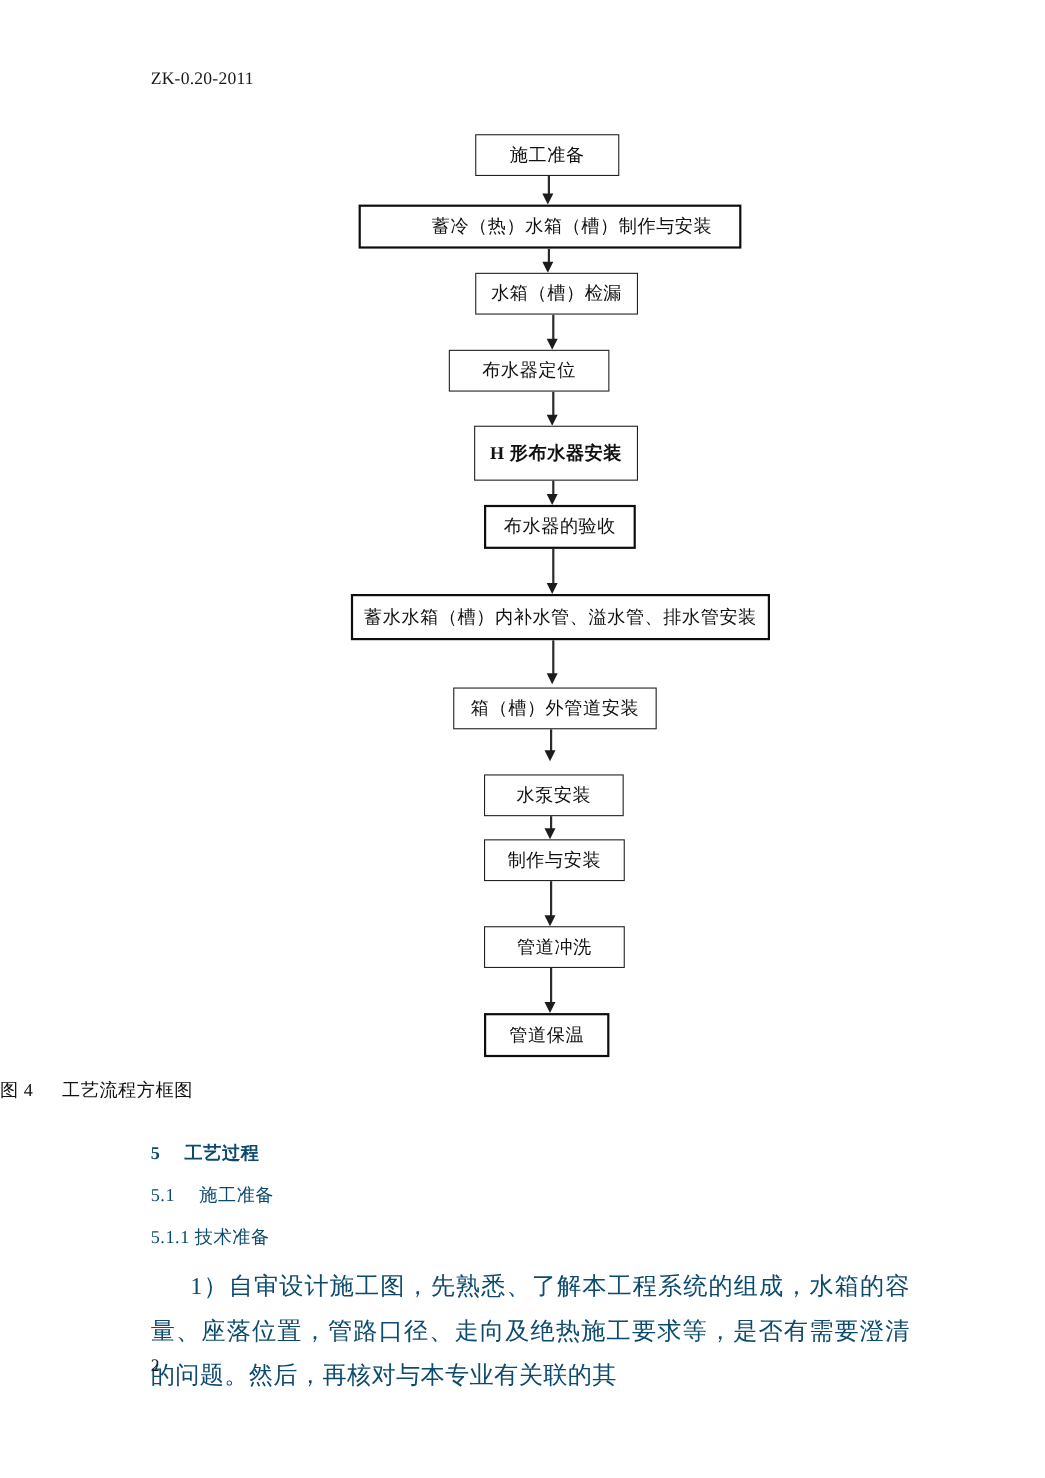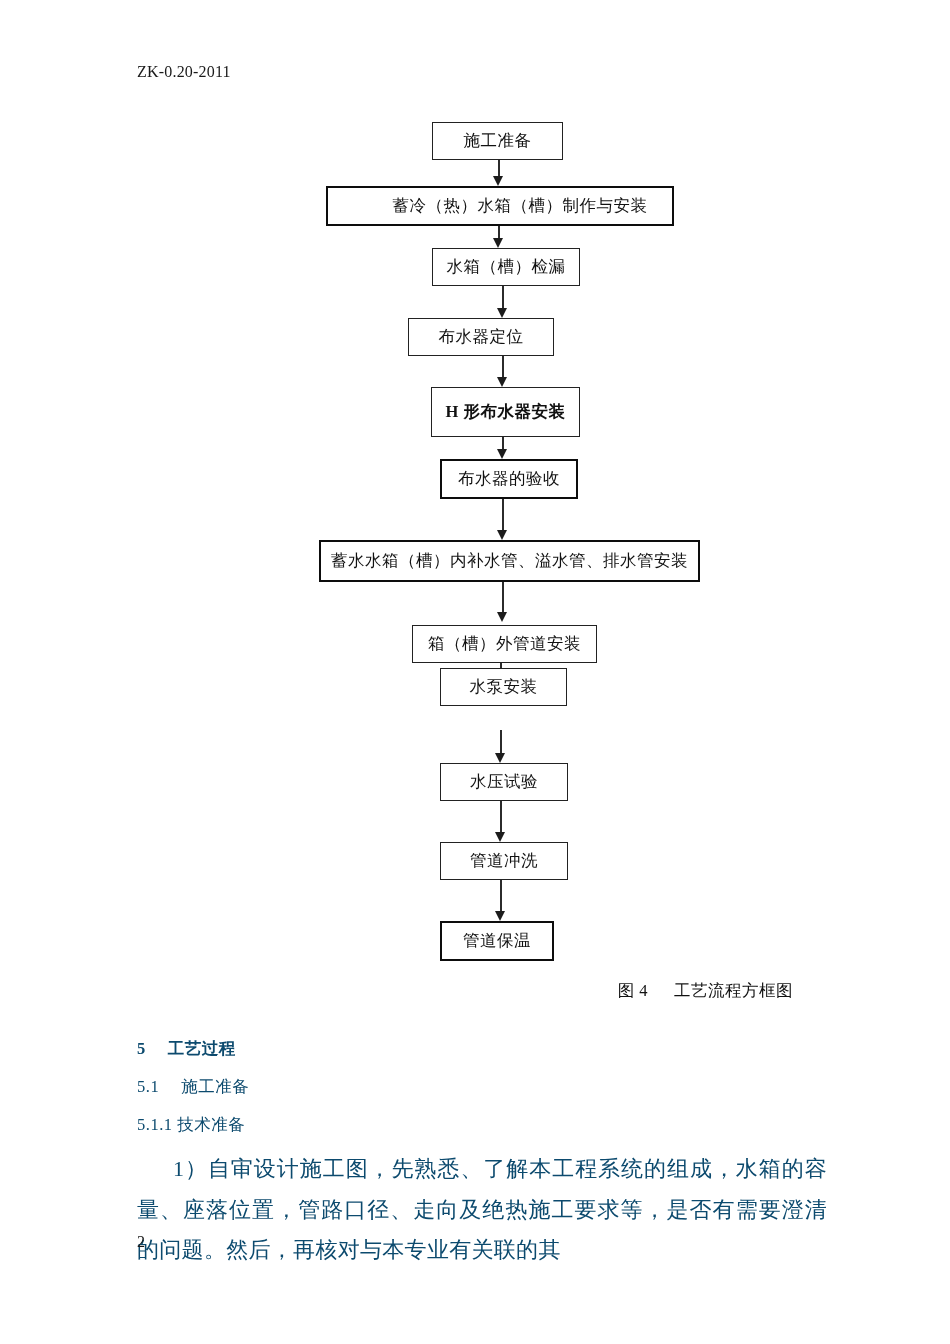--- a/index.html
+++ b/index.html
@@ -77,21 +77,21 @@
     border-left: 5.5px solid transparent;
     border-right: 5.5px solid transparent;
     border-top: 10px solid #1c1c1c;
   }
 
   .fig-caption {
     position: absolute;
     left: 0;
     top: 980px;
     width: 793px;
-    text-align: right;
+    text-align: left;
     font-size: 16.5px;
     letter-spacing: 0.5px;
     color: #111111;
   }
   .fig-caption .cap-gap { display: inline-block; width: 26px; }
 
   
   .body-text {
     position: absolute;
     left: 137px;
@@ -187,22 +187,22 @@
       <div class="head"></div>
     </div>
     <div class="node" style="left: 432px; top: 122px; width: 131px; height: 38px;">施工准备</div>
     <div class="node thick" style="left: 326px; top: 186px; width: 348px; height: 40px; padding-left: 40px;">蓄冷（热）水箱（槽）制作与安装</div>
     <div class="node" style="left: 432px; top: 248px; width: 148px; height: 38px;">水箱（槽）检漏</div>
     <div class="node" style="left: 408px; top: 318px; width: 146px; height: 38px;">布水器定位</div>
     <div class="node" style="left: 431px; top: 387px; width: 149px; height: 50px; font-weight: bold;">H 形布水器安装</div>
     <div class="node thick" style="left: 440px; top: 459px; width: 138px; height: 40px;">布水器的验收</div>
     <div class="node thick" style="left: 319px; top: 540px; width: 381px; height: 42px;">蓄水水箱（槽）内补水管、溢水管、排水管安装</div>
     <div class="node" style="left: 412px; top: 625px; width: 185px; height: 38px;">箱（槽）外管道安装</div>
-    <div class="node" style="left: 440px; top: 668px; width: 127px; height: 38px;">水泵安装</div>
-    <div class="node" style="left: 440px; top: 763px; width: 128px; height: 38px;">水压试验</div>
+    <div class="node" style="left: 440px; top: 704px; width: 127px; height: 38px;">水泵安装</div>
+    <div class="node" style="left: 440px; top: 763px; width: 128px; height: 38px;">制作与安装</div>
     <div class="node" style="left: 440px; top: 842px; width: 128px; height: 38px;">管道冲洗</div>
     <div class="node thick" style="left: 440px; top: 921px; width: 114px; height: 40px;">管道保温</div>
     <div class="fig-caption">
     <span>图 4</span><span class="cap-gap"></span><span>工艺流程方框图</span>
   </div>
 </div>
 
 <div class="body-text">
   <div class="h-1">
     <span>5</span><span class="num-gap"></span><span>工艺过程</span>

